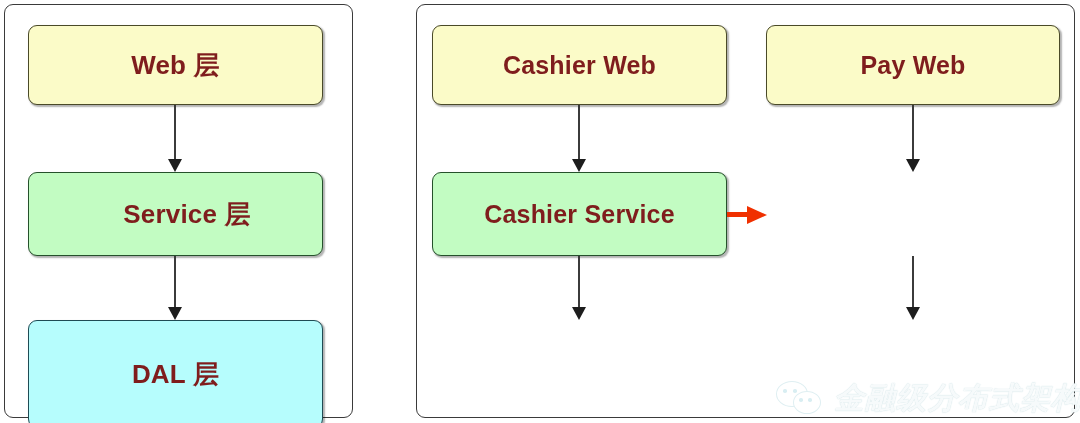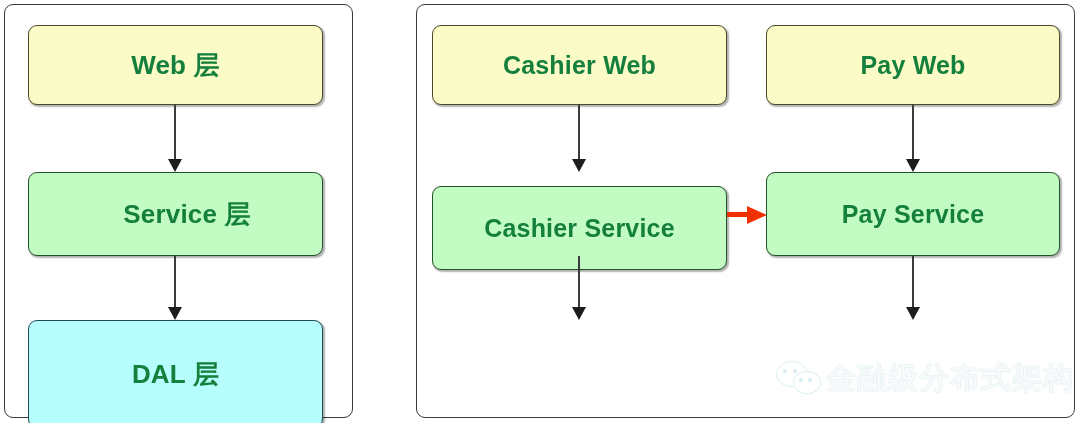--- a/index.html
+++ b/index.html
@@ -37,37 +37,37 @@
   .node {
     position: absolute;
     box-sizing: border-box;
     border-radius: 9px;
     border: 1.3px solid #2f2f2f;
     display: flex;
     align-items: center;
     justify-content: center;
     text-align: center;
     font-weight: bold;
-    color: #15803d;
+    color: #7f1d1d;
     letter-spacing: 0.2px;
     box-shadow: 1.5px 1.5px 1.5px rgba(0,0,0,0.30);
     user-select: none;
   }
   .node.web     { background: #fbfbc8; border-color: #4a4a28; }
   .node.service { background: #c2fcc2; border-color: #25512b; }
   .node.dal     { background: #b6fdfd; border-color: #1f4b54; }
 
   
   #n-web     { left: 28px; top: 25px;  width: 295px; height: 80px; font-size: 26px; }
   #n-service { left: 28px; top: 172px; width: 295px; height: 84px; font-size: 26px; padding-left: 23px; }
   #n-dal     { left: 28px; top: 320px; width: 295px; height: 108px; font-size: 26px; }
 
   
   #n-cweb  { left: 432px; top: 25px;  width: 295px; height: 80px; font-size: 25px; }
-  #n-csvc  { left: 432px; top: 172px; width: 295px; height: 84px; font-size: 25px; margin-top: 14px; }
+  #n-csvc  { left: 432px; top: 172px; width: 295px; height: 84px; font-size: 25px; }
   #n-cdal  { left: 432px; top: 320px; width: 295px; height: 84px; font-size: 25px; }
 
   
   #n-pweb  { left: 766px; top: 25px;  width: 294px; height: 80px; font-size: 25px; }
   #n-psvc  { left: 766px; top: 172px; width: 294px; height: 84px; font-size: 25px; }
   #n-pdal  { left: 766px; top: 320px; width: 294px; height: 84px; font-size: 25px; }
 
   
   .arrow-v {
     position: absolute;
@@ -138,26 +138,28 @@
     height: 0;
     border-top: 9px solid transparent;
     border-bottom: 9px solid transparent;
     border-left: 20px solid #f03000;
   }
 
   
   #watermark {
     position: absolute;
     left: 776px;
-    top: 352px;
+    top: 372px;
     width: 290px;
     height: 52px;
     display: flex;
     align-items: center;
+    gap: 8px;
     pointer-events: none;
+    font-style: italic;
   }
   #watermark .wm-logo { position: relative; width: 50px; height: 38px; flex: 0 0 auto; }
   #watermark .bub {
     position: absolute;
     border-radius: 50%;
     background: #ffffff;
     border: 1.5px solid #dfeff2;
   }
   #watermark .bub.big   { left: 0px;  top: 2px;  width: 30px; height: 24px; }
   #watermark .bub.small { left: 17px; top: 12px; width: 26px; height: 21px; }
@@ -221,21 +223,20 @@
     <div class="head"></div>
   </div>
 
   <div class="node web" id="n-pweb">Pay Web</div>
 
   <div class="arrow-v" id="a-p1">
     <div class="shaft"></div>
     <div class="head"></div>
   </div>
 
-  <div class="node service" id="n-psvc">Pay Service</div>
 
   <div class="arrow-v" id="a-p2">
     <div class="shaft"></div>
     <div class="head"></div>
   </div>
 
 
   <div id="watermark">
     <div class="wm-logo">
       <div class="bub big"></div>

